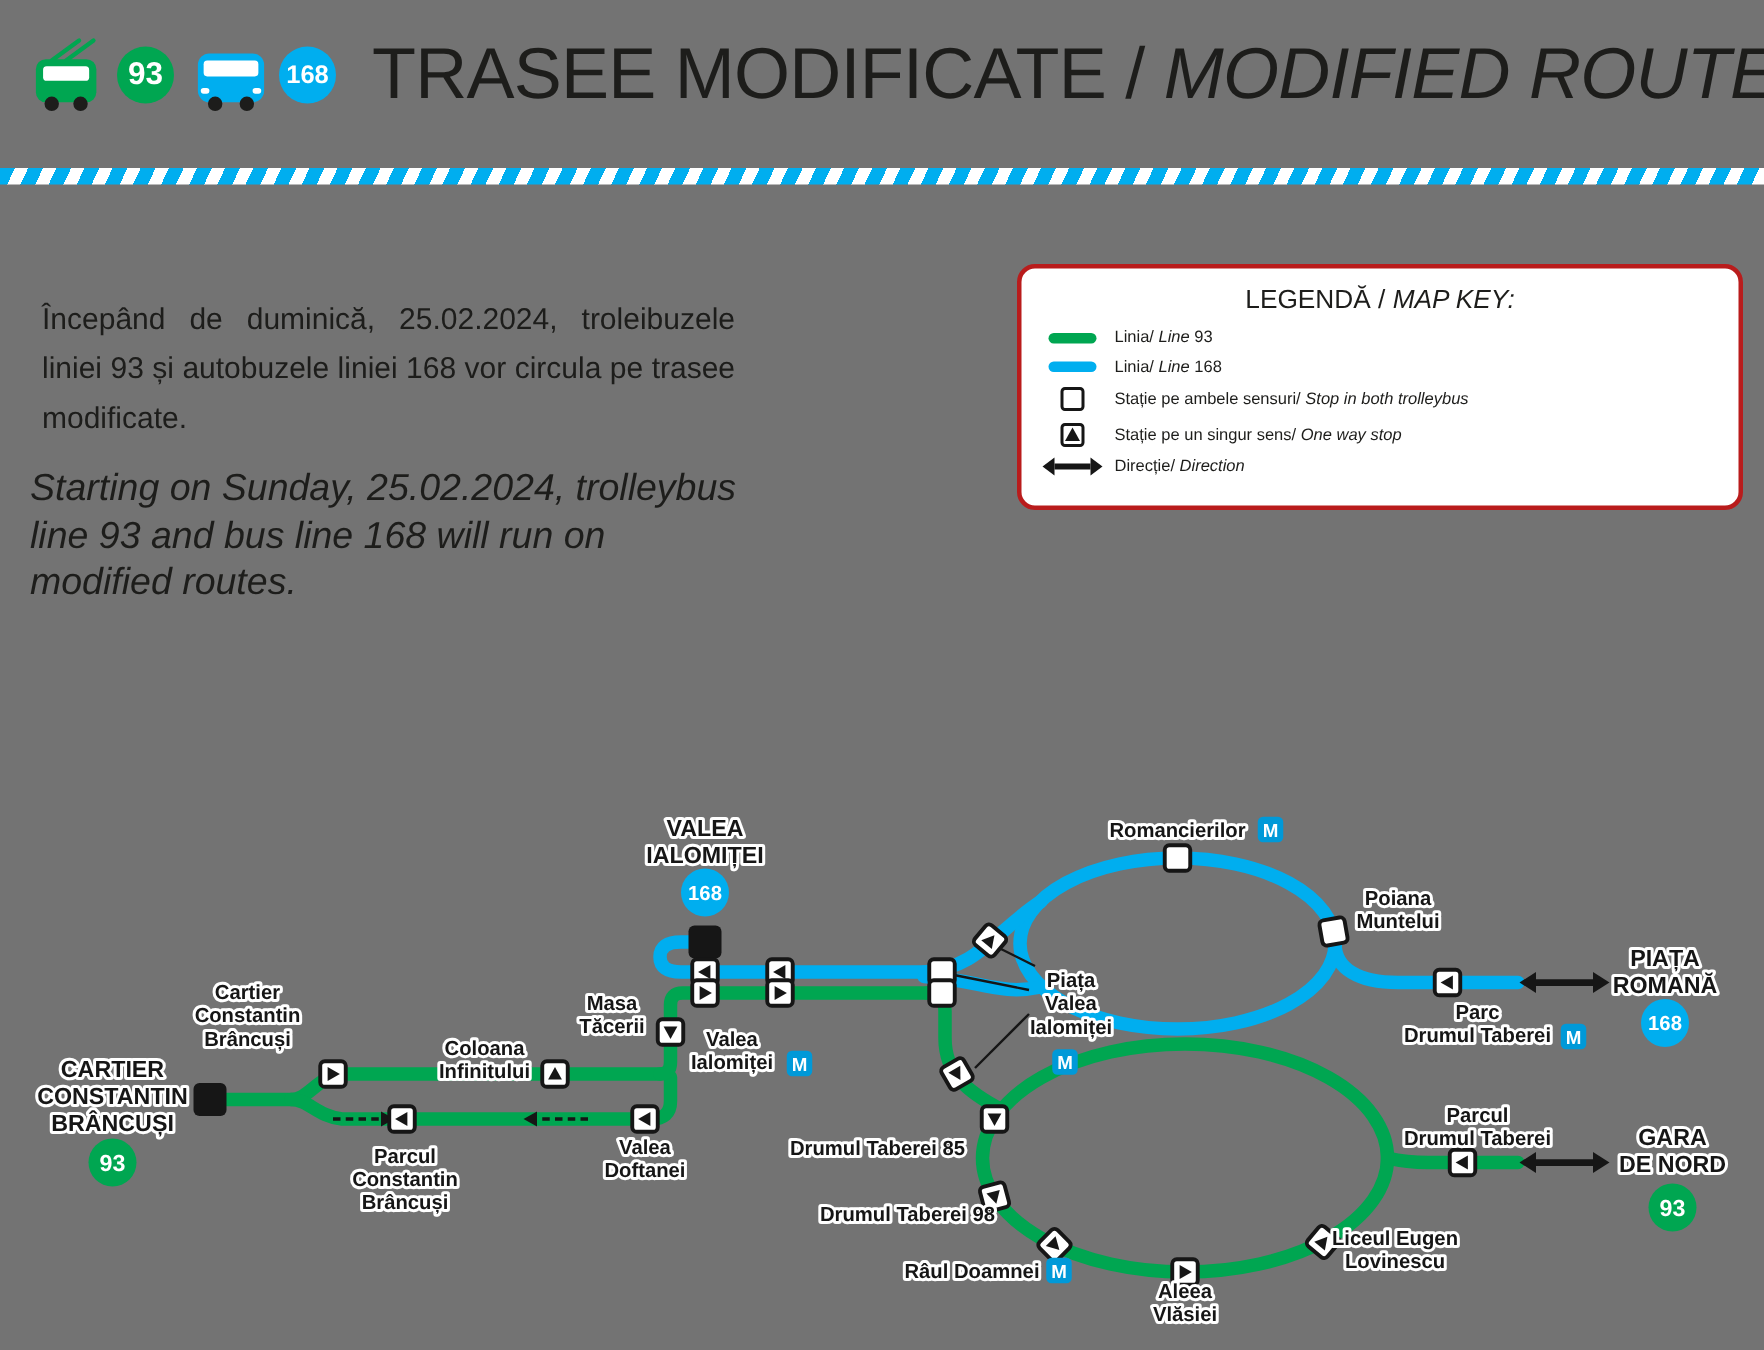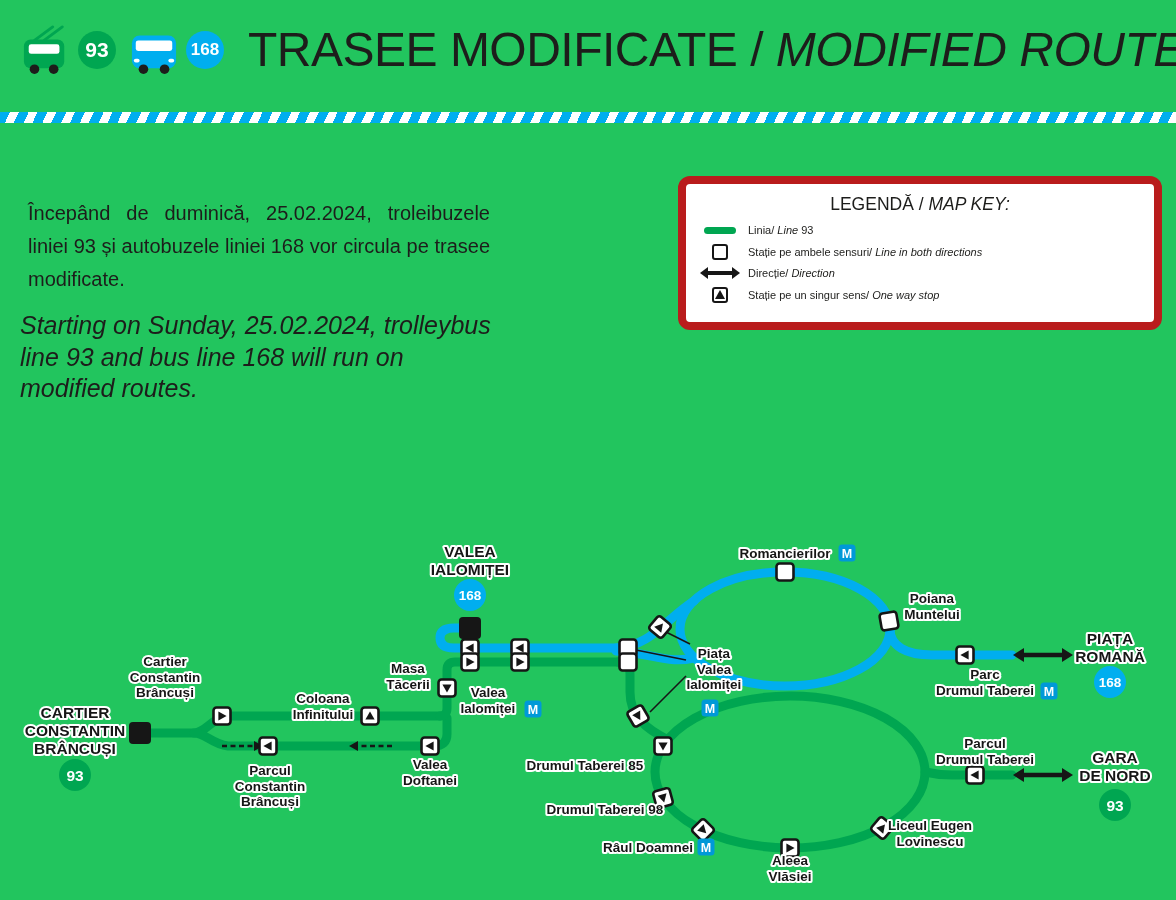--- a/index.html
+++ b/index.html
@@ -1,16 +1,16 @@
 <!DOCTYPE html>
 <html><head>
 <meta charset="utf-8">
 <style>
   html,body{margin:0;padding:0;background:#fff;}
-  .page{position:relative;width:1176px;height:900px;background:#22c55e;overflow:hidden;
+  .page{position:relative;width:1176px;height:900px;background:#737373;overflow:hidden;
         font-family:"Liberation Sans",sans-serif;color:#1d1d1b;}
 
   
   .header{position:absolute;top:22px;left:22px;display:flex;align-items:center;}
   .vehicle-icon{display:block;margin-right:8px;}
   .vehicle-icon svg{display:block;}
   .badge-circle{width:38px;height:38px;border-radius:50%;color:#fff;font-weight:bold;
     display:flex;align-items:center;justify-content:center;margin-right:14px;flex:0 0 auto;}
   .badge-93h{background:#00a651;font-size:21px;}
   .badge-168h{background:#00aeef;font-size:17px;}
@@ -21,21 +21,21 @@
 
   
   .intro-ro{position:absolute;left:28px;top:197px;width:462px;font-size:20px;line-height:33px;text-align:justify;}
   .intro-en{position:absolute;left:20px;top:310px;width:472px;font-size:25px;line-height:31.5px;}
 
   .b{font-weight:normal;}
   .i{font-style:italic;}
 
   
   .legend{position:absolute;left:678px;top:176px;width:484px;box-sizing:border-box;
-    border:8px solid #b91c1c;border-radius:12px;padding:10px 16px 12px;background:#fff;}
+    border:3px solid #b91c1c;border-radius:12px;padding:10px 16px 12px;background:#fff;}
   .legend-title{text-align:center;font-size:17.5px;margin-bottom:9px;}
   .legend-item{display:flex;align-items:center;margin:7.5px 0;font-size:11px;}
   .lg-icon{width:36px;display:flex;justify-content:center;align-items:center;margin-right:10px;flex:0 0 auto;}
   .ic{display:block;}
   .ic.line-93{width:32px;height:7px;border-radius:3.5px;background:#00a651;}
   .ic.line-168{width:32px;height:7px;border-radius:3.5px;background:#00aeef;}
   .ic.end-line{width:17px;height:17px;border-radius:4px;background:#161616;}
   .ic.stop-both,.ic.stop-oneway{width:12px;height:12px;border:2.8px solid #161616;border-radius:3px;background:#fff;position:relative;}
   .ic.stop-oneway::after{content:"";position:absolute;left:1px;top:1.5px;width:0;height:0;
     border-left:5px solid transparent;border-right:5px solid transparent;border-bottom:9px solid #161616;}
@@ -88,35 +88,41 @@
     <div class="legend-title"><span class="b">LEGENDĂ / </span><span class="b i">MAP KEY:</span></div>
     <div>
         <div class="legend-item">
           <span class="lg-icon">
             <span class="ic line-93"></span>
           </span>
           <span><span class="b">Linia/</span><span class="b i"> Line</span><span class="b"> 93</span></span>
         </div>
         <div class="legend-item">
           <span class="lg-icon">
+            <span class="ic line-168"></span>
+          </span>
+          <span><span class="b">Linia/</span><span class="b i"> Line</span><span class="b"> 168</span></span>
+        </div>
+        <div class="legend-item">
+          <span class="lg-icon">
             <span class="ic stop-both"></span>
           </span>
-          <span><span class="b">Stație pe ambele sensuri/</span><span class="b i"> Line in both directions</span></span>
+          <span><span class="b">Stație pe ambele sensuri/</span><span class="b i"> Stop in both trolleybus</span></span>
+        </div>
+        <div class="legend-item">
+          <span class="lg-icon">
+            <span class="ic stop-oneway"></span>
+          </span>
+          <span><span class="b">Stație pe un singur sens/</span><span class="b i"> One way stop</span></span>
         </div>
         <div class="legend-item">
           <span class="lg-icon">
             <span class="ic direction"></span>
           </span>
           <span><span class="b">Direcție/</span><span class="b i"> Direction</span></span>
-        </div>
-        <div class="legend-item">
-          <span class="lg-icon">
-            <span class="ic stop-oneway"></span>
-          </span>
-          <span><span class="b">Stație pe un singur sens/</span><span class="b i"> One way stop</span></span>
         </div>
       </div>
   </div>
 
   <div class="map">
       <svg viewBox="0 0 1176 380" width="1176" height="380">
         <g>
           <ellipse cx="785" cy="109" rx="105" ry="57" fill="none" stroke="#00aeef" stroke-width="9"></ellipse>
           <path d="M 470 108 L 454 108 Q 440 108 440 118 Q 440 128 454 128 L 616 128" fill="none" stroke="#00aeef" stroke-width="9" stroke-linecap="round" stroke-linejoin="round"></path>
           <path d="M 616 128 C 652 126 664 100 694 81" fill="none" stroke="#00aeef" stroke-width="9" stroke-linecap="round" stroke-linejoin="round"></path>

